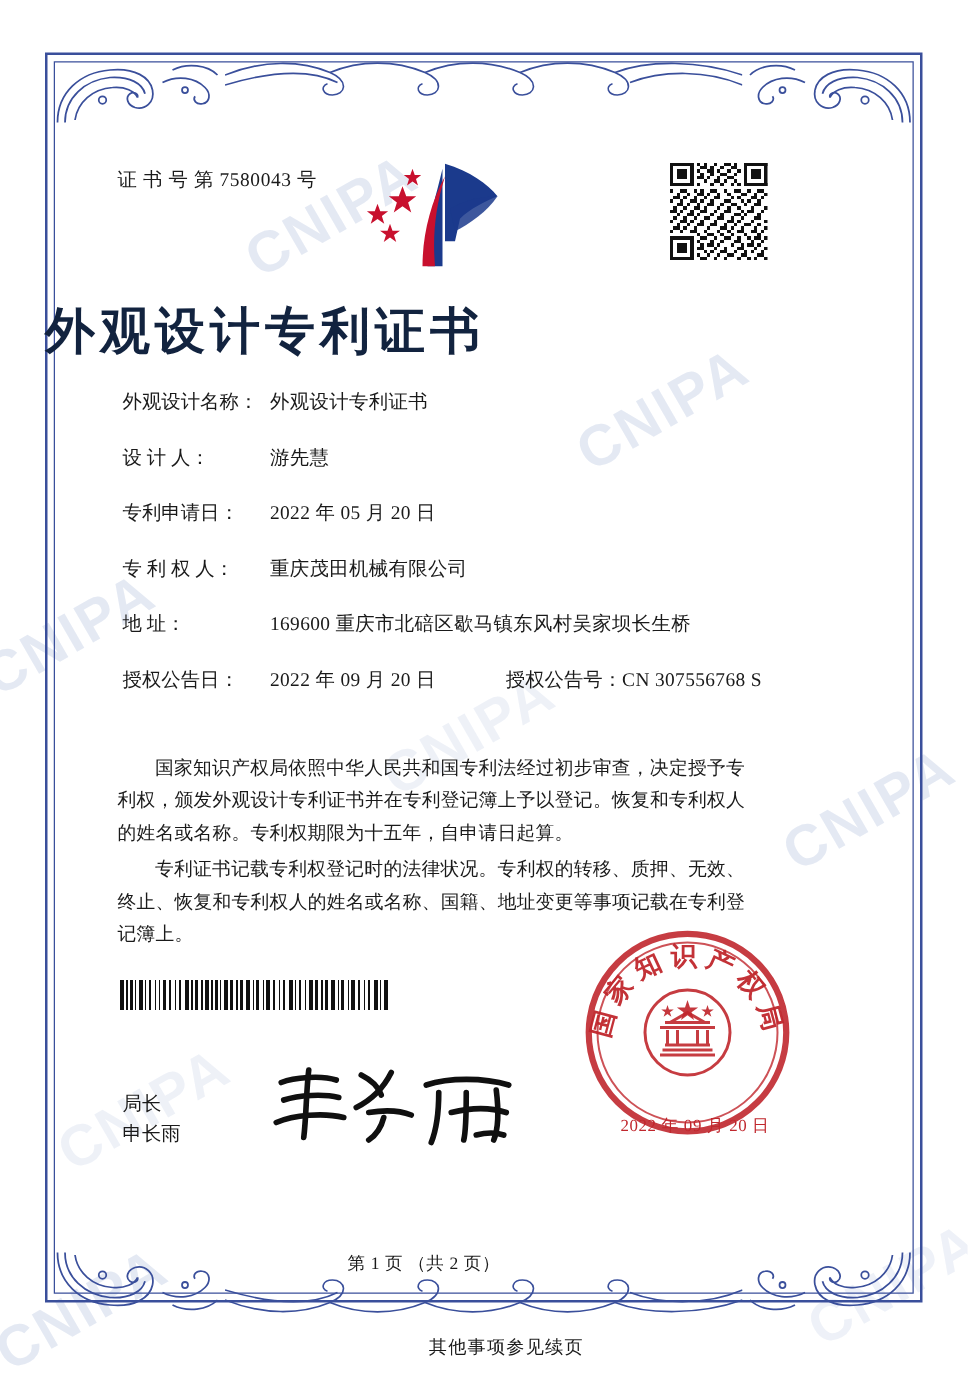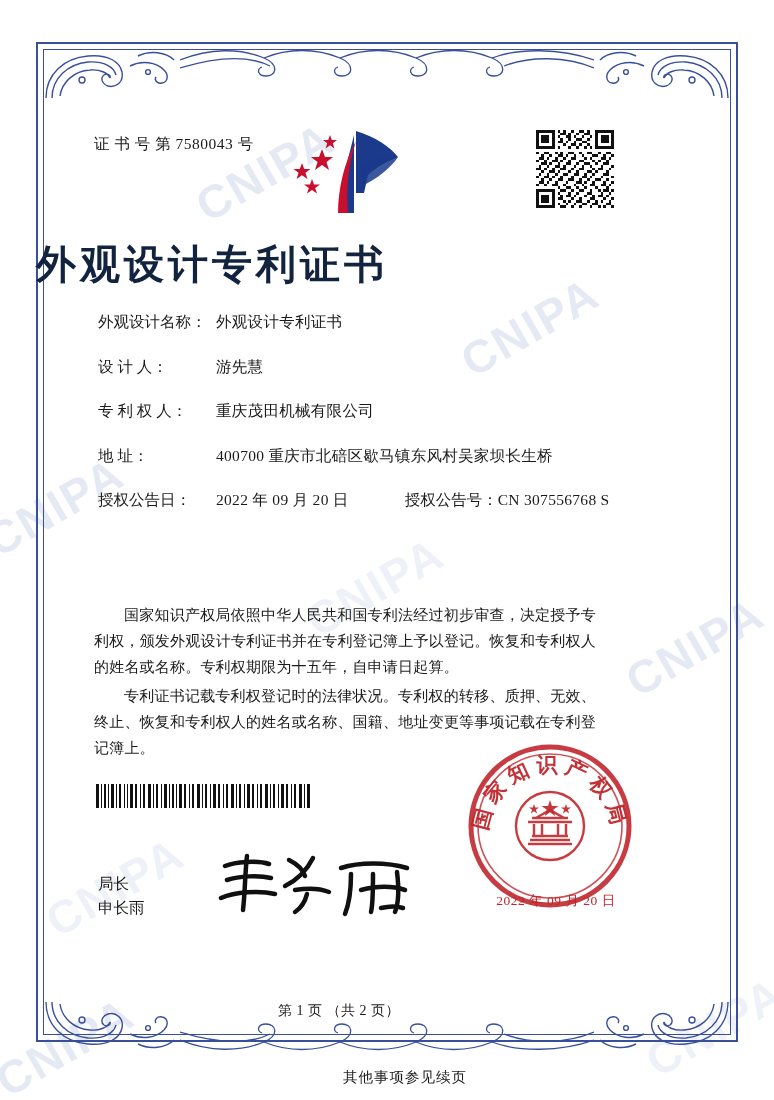--- a/index.html
+++ b/index.html
@@ -578,26 +578,30 @@
   <div class="fields">
     <div class="field-row">
       <span class="field-label">外观设计名称：</span>
       <span class="field-value">外观设计专利证书</span>
     </div>
     <div class="field-row">
       <span class="field-label">设  计  人：</span>
       <span class="field-value">游先慧</span>
     </div>
     <div class="field-row">
+      <span class="field-label">专利申请日：</span>
+      <span class="field-value">2022 年 05 月 20 日</span>
+    </div>
+    <div class="field-row">
       <span class="field-label">专 利 权 人：</span>
       <span class="field-value">重庆茂田机械有限公司</span>
     </div>
     <div class="field-row">
       <span class="field-label">地        址：</span>
-      <span class="field-value">400700  重庆市北碚区歇马镇东风村吴家坝长生桥</span>
+      <span class="field-value">169600  重庆市北碚区歇马镇东风村吴家坝长生桥</span>
     </div>
     <div class="field-row dual">
       <span class="field-label">授权公告日：</span>
       <span class="field-value">2022 年 09 月 20 日</span>
       <span class="second-label">授权公告号：</span>
       <span class="field-value">CN 307556768 S</span>
     </div>
   </div>
 
   <div class="paragraphs">

